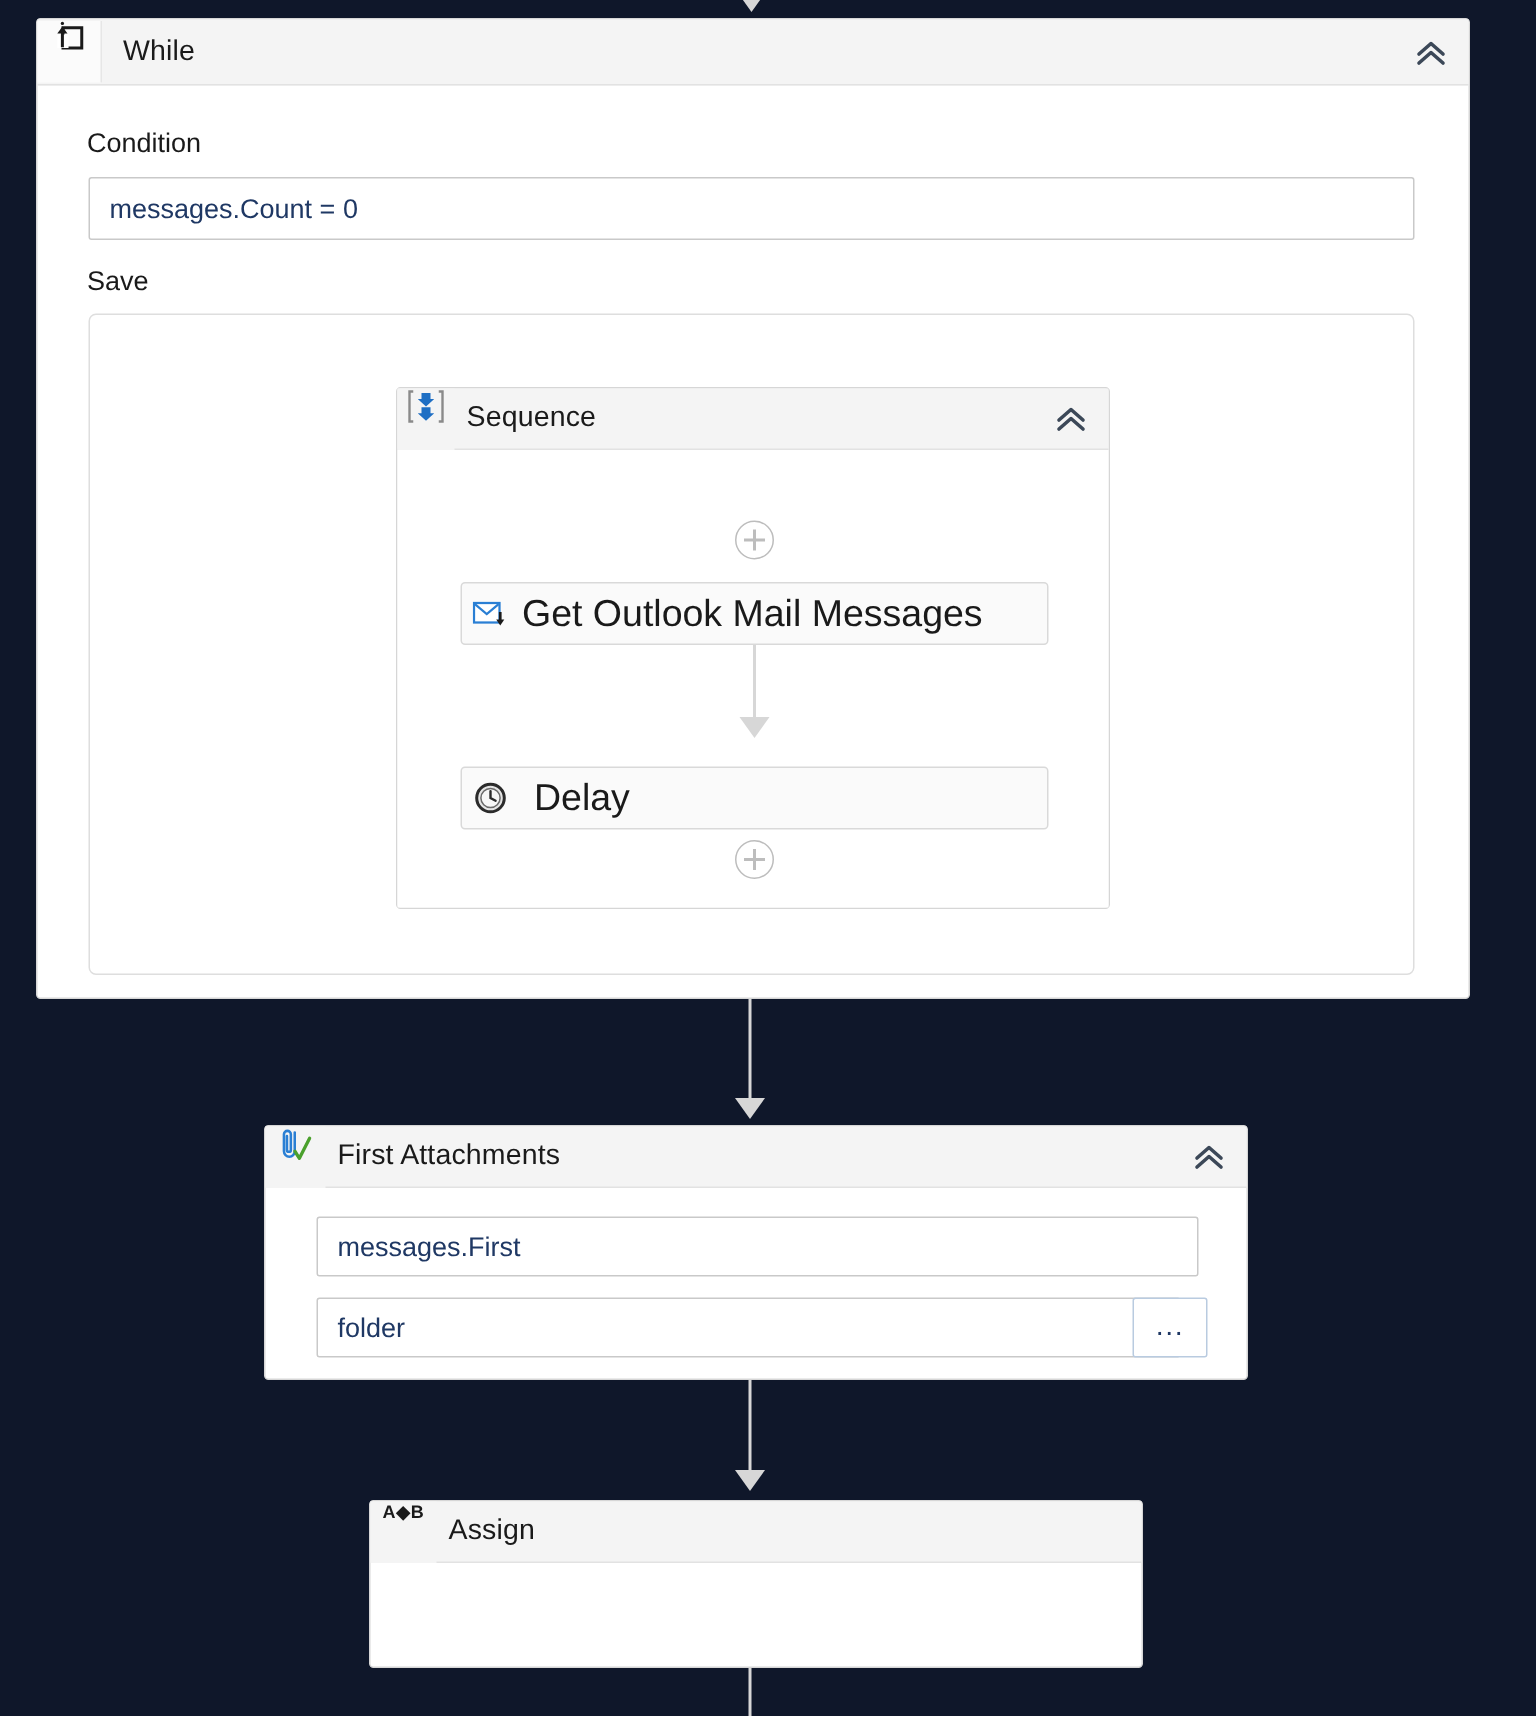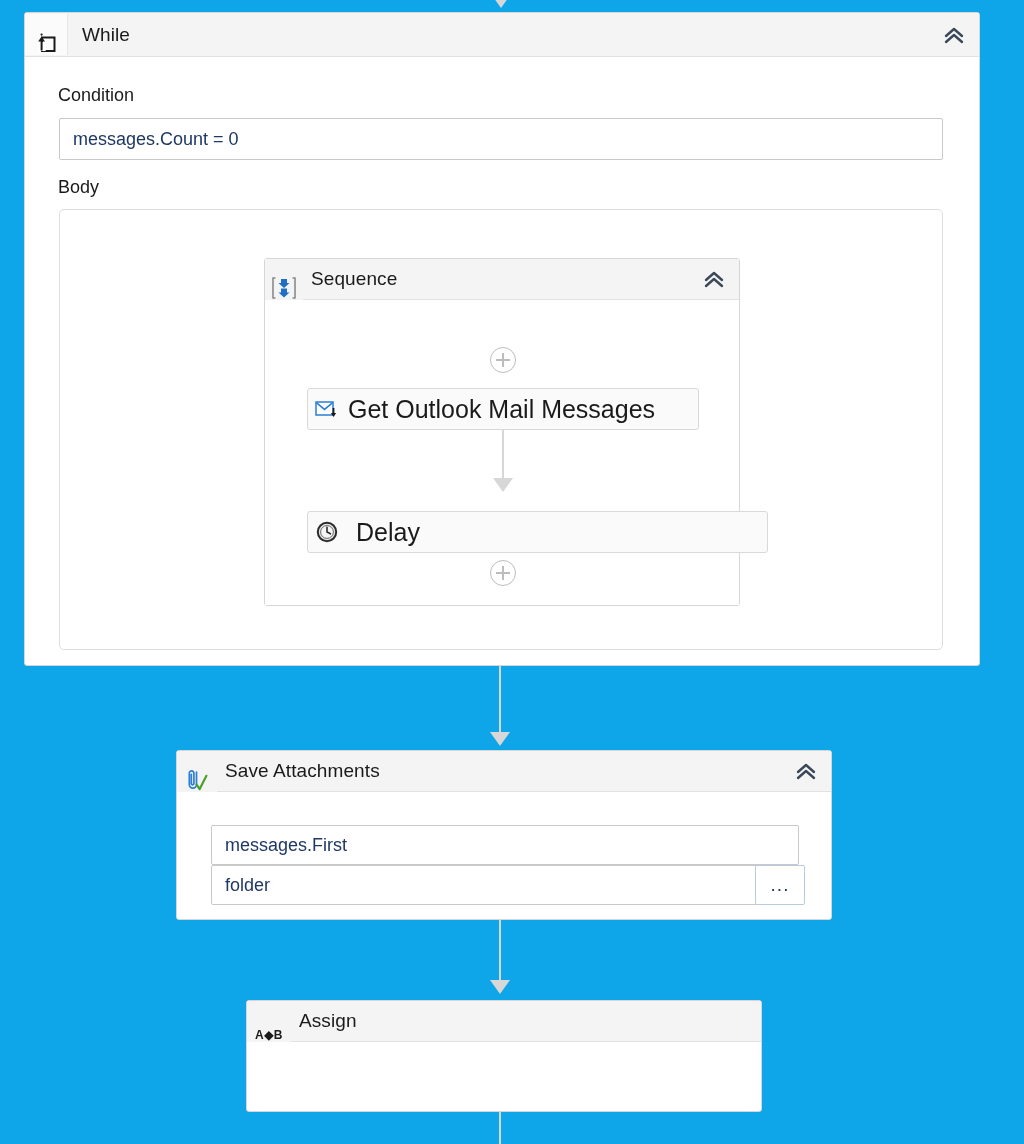--- a/index.html
+++ b/index.html
@@ -13,21 +13,21 @@
     position: relative;
     font-family: "Liberation Sans", sans-serif;
     color: #1d1d1d;
     overflow: hidden;
   }
 
   
   .canvas {
     position: absolute;
     inset: 0;
-    background: #0ea5e9;
+    background: #0f172a;
   }
 
   .node {
     position: absolute;
     background: #ffffff;
     border: 1px solid #d6d6d6;
     border-radius: 3px;
     box-sizing: border-box;
   }
 
@@ -38,21 +38,21 @@
     background: #f4f4f4;
     border-bottom: 1px solid #e2e2e2;
     box-sizing: border-box;
     padding: 0 10px 0 0;
   }
 
   .hdr-icon {
     width: 42px;
     height: 41px;
     display: flex;
-    align-items: flex-end;
+    align-items: flex-start;
     justify-content: center;
     background: #fbfbfb;
     border-right: 1px solid #e6e6e6;
     flex: 0 0 auto;
   }
 
   .hdr-title {
     font-size: 19px;
     color: #1a1a1a;
     margin-left: 14px;
@@ -264,21 +264,21 @@
         </svg>
       </span>
     </div>
 
     <span class="section-label" style="left:33px; top:72px;">Condition</span>
 
     <div class="expr-field" style="left:34px; top:105px; width:884px; height:42px;text-align:center;">
       <span>messages.Count = 0</span>
     </div>
 
-    <span class="section-label" style="left:33px; top:164px;">Body</span>
+    <span class="section-label" style="left:33px; top:164px;">Save</span>
 
     <div class="body-canvas" style="left:34px; top:196px; width:884px; height:441px;"></div>
   </div>
 
   <div class="node" id="sequence-node">
     <div class="node-header">
       <span class="hdr-icon" style="background:#f4f4f4; border-right:none; width:38px;">
         <svg width="26" height="24" viewBox="0 0 26 24">
           <path d="M4.5 2 L2 2 L2 22 L4.5 22" fill="none" stroke="#8a8a8a" stroke-width="1.6"></path>
           <path d="M21.5 2 L24 2 L24 22 L21.5 22" fill="none" stroke="#8a8a8a" stroke-width="1.6"></path>
@@ -308,21 +308,21 @@
             <path d="M18.5 9 L18.5 15.5" stroke="#1a1a1a" stroke-width="1.8"></path>
             <path d="M15.8 14 L18.5 18 L21.2 14 Z" fill="#1a1a1a"></path>
           </svg>
         </span>
         <span class="act-label">Get Outlook Mail Messages</span>
       </div>
 
       <div class="connector" style="left:237px; top:130px; height:54px;"></div>
       <div class="arrowhead" style="left:228px; top:178px;"></div>
 
-      <div class="activity" style="left:42px; top:211px; width:461px; height:42px;">
+      <div class="activity" style="left:42px; top:211px; width:392px; height:42px;">
         <span class="act-icon">
           <svg width="24" height="24" viewBox="0 0 24 24">
             <circle cx="12" cy="12" r="9.2" fill="#e4e4e4" stroke="#2b2b2b" stroke-width="2"></circle>
             <circle cx="12" cy="12" r="6.4" fill="#f6f6f6" stroke="#6a6a6a" stroke-width="1"></circle>
             <path d="M12 7.4 L12 12 L15.4 13.8" fill="none" stroke="#2b2b2b" stroke-width="1.6" stroke-linecap="round"></path>
           </svg>
         </span>
         <span class="act-label" style="margin-left:10px;">Delay</span>
       </div>
 
@@ -334,31 +334,31 @@
   <div class="arrowhead" style="left:490px; top:732px;"></div>
 
   <div class="node" id="save-attachments-node">
     <div class="node-header">
       <span class="hdr-icon" style="background:#f4f4f4; border-right:none; width:40px;">
         <svg width="26" height="24" viewBox="0 0 26 24">
           <path d="M12.5 4 L12.5 16.5 A3.6 3.6 0 0 1 5.3 16.5 L5.3 5.2 A2.3 2.3 0 0 1 9.9 5.2 L9.9 15.6 A1.3 1.3 0 0 1 7.3 15.6 L7.3 6.4" fill="none" stroke="#2a7fd4" stroke-width="1.7" stroke-linecap="round"></path>
           <path d="M12.6 16.5 L15.6 21.2 L22.4 7.8" fill="none" stroke="#4aa02c" stroke-width="2.2" stroke-linecap="round" stroke-linejoin="round"></path>
         </svg>
       </span>
-      <span class="hdr-title" style="margin-left:8px;">Save Attachments</span>
+      <span class="hdr-title" style="margin-left:8px;">First Attachments</span>
       <span class="hdr-spacer"></span>
       <span class="collapse-btn">
         <svg width="26" height="22" viewBox="0 0 26 22">
           <path d="M5 12 L13 5 L21 12" fill="none" stroke="#3c4858" stroke-width="2.4" stroke-linecap="round" stroke-linejoin="round"></path>
           <path d="M5 18 L13 11 L21 18" fill="none" stroke="#3c4858" stroke-width="2.4" stroke-linecap="round" stroke-linejoin="round"></path>
         </svg>
       </span>
     </div>
 
-    <div class="expr-field" style="left:34px; top:60px; width:588px; height:40px;margin-top:14px;">
+    <div class="expr-field" style="left:34px; top:60px; width:588px; height:40px;">
       <span>messages.First</span>
     </div>
 
     <div class="expr-field" style="left:34px; top:114px; width:576px; height:40px;">
       <span>folder</span>
     </div>
 
     <div class="browse-btn" style="left:578px; top:114px; width:50px; height:40px;">
       <span>...</span>
     </div>

